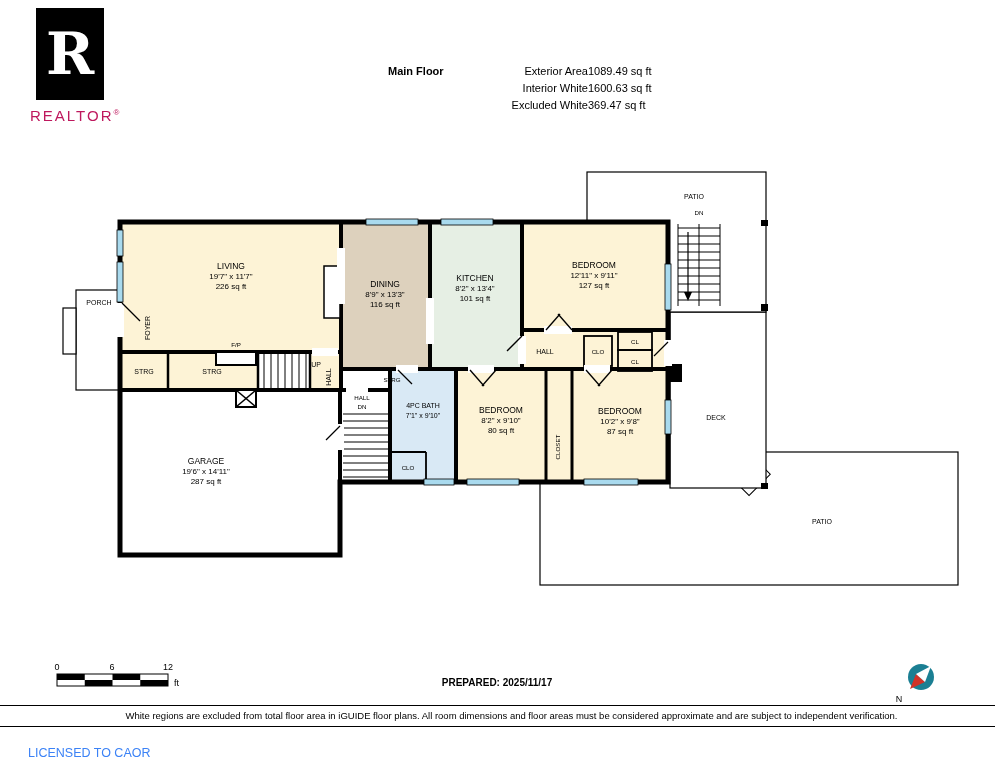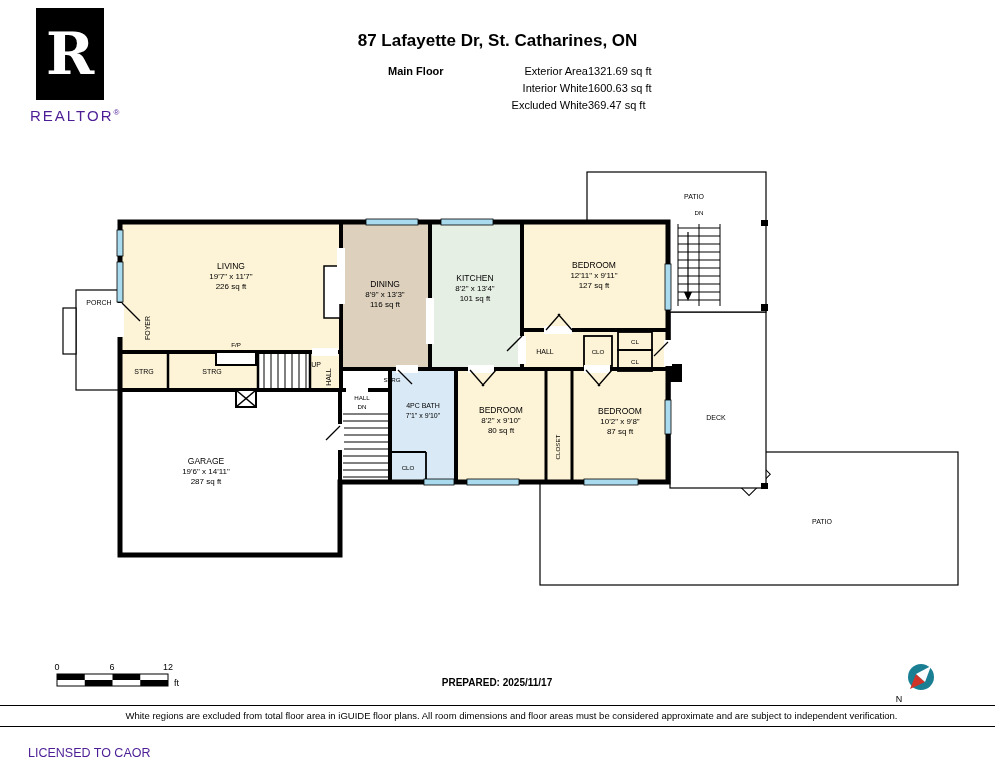--- a/index.html
+++ b/index.html
@@ -1,51 +1,50 @@
 <!DOCTYPE html>
 <html><head>
 <meta charset="utf-8">
 <style>
   html,body{margin:0;padding:0;background:#fff;}
   .page{position:relative;width:995px;height:768px;background:#fff;font-family:"Liberation Sans",sans-serif;color:#000;overflow:hidden;}
   .logo-box{position:absolute;left:36px;top:8px;width:68px;height:92px;background:#000;display:flex;align-items:center;justify-content:center;}
   .logo-r{color:#fff;font-size:58px;font-weight:bold;font-family:"DejaVu Serif",serif;line-height:1;}
-  .logo-word{position:absolute;left:30px;top:107px;font-size:15px;letter-spacing:2px;color:#4c1d95;}
+  .logo-word{position:absolute;left:30px;top:107px;font-size:15px;letter-spacing:2px;color:#be185d;}
   .logo-word sup{font-size:8px;letter-spacing:0;}
   .title{position:absolute;left:0;top:31px;width:100%;text-align:center;font-size:17px;font-weight:bold;}
   .floor-label{position:absolute;left:388px;top:65px;width:100px;text-align:left;font-size:11px;font-weight:bold;}
   .stats{position:absolute;left:508px;top:65px;font-size:11px;}
   .stats .row{height:17px;}
   .stats .lbl{display:inline-block;width:80px;text-align:right;}
   .plan-svg{position:absolute;left:0;top:0;}
   .disclaimer{position:absolute;left:0;top:705px;width:100%;border-top:1px solid #000;border-bottom:1px solid #000;text-align:center;font-size:9.5px;padding:4px 14px 5px;}
-  .licensed{position:absolute;left:28px;top:746px;font-size:12.5px;color:#4c1d95;}
+  .licensed{position:absolute;left:28px;top:746px;font-size:12.5px;color:#3b82f6;}
   text{font-family:"Liberation Sans",sans-serif;fill:#000;}
   .rname{font-size:8.5px;}
   .rdim{font-size:8px;}
   .sm{font-size:7px;}
   .xs{font-size:6.2px;}
   .bar-num{font-size:9px;}
   .prepared{font-size:10px;font-weight:bold;}
 </style>
 </head>
 <body>
 
 <div class="page">
 
   <div class="logo-box">
     <span class="logo-r">R</span>
   </div>
   <div class="logo-word"><span>REALTOR</span><sup>®</sup></div>
 
-  <div class="title">87 Lafayette Dr, St. Catharines, ON</div>
   <div class="floor-label">Main Floor</div>
 
   <div class="stats">
-    <div class="row"><span class="lbl">Exterior Area</span><span>1321.69 sq ft</span></div>
+    <div class="row"><span class="lbl">Exterior Area</span><span>1089.49 sq ft</span></div>
     <div class="row"><span class="lbl">Interior White</span><span>1600.63 sq ft</span></div>
     <div class="row"><span class="lbl">Excluded White</span><span>369.47 sq ft</span></div>
   </div>
 
   <svg class="plan-svg" width="995" height="768" viewBox="0 0 995 768">
 
     <g fill="#fff" stroke="#000" stroke-width="1.2">
       <rect x="540" y="452" width="418" height="133"></rect>
       <g transform="translate(742,446) rotate(45)">
         <rect x="0" y="0" width="40" height="30" stroke-width="1"></rect>

